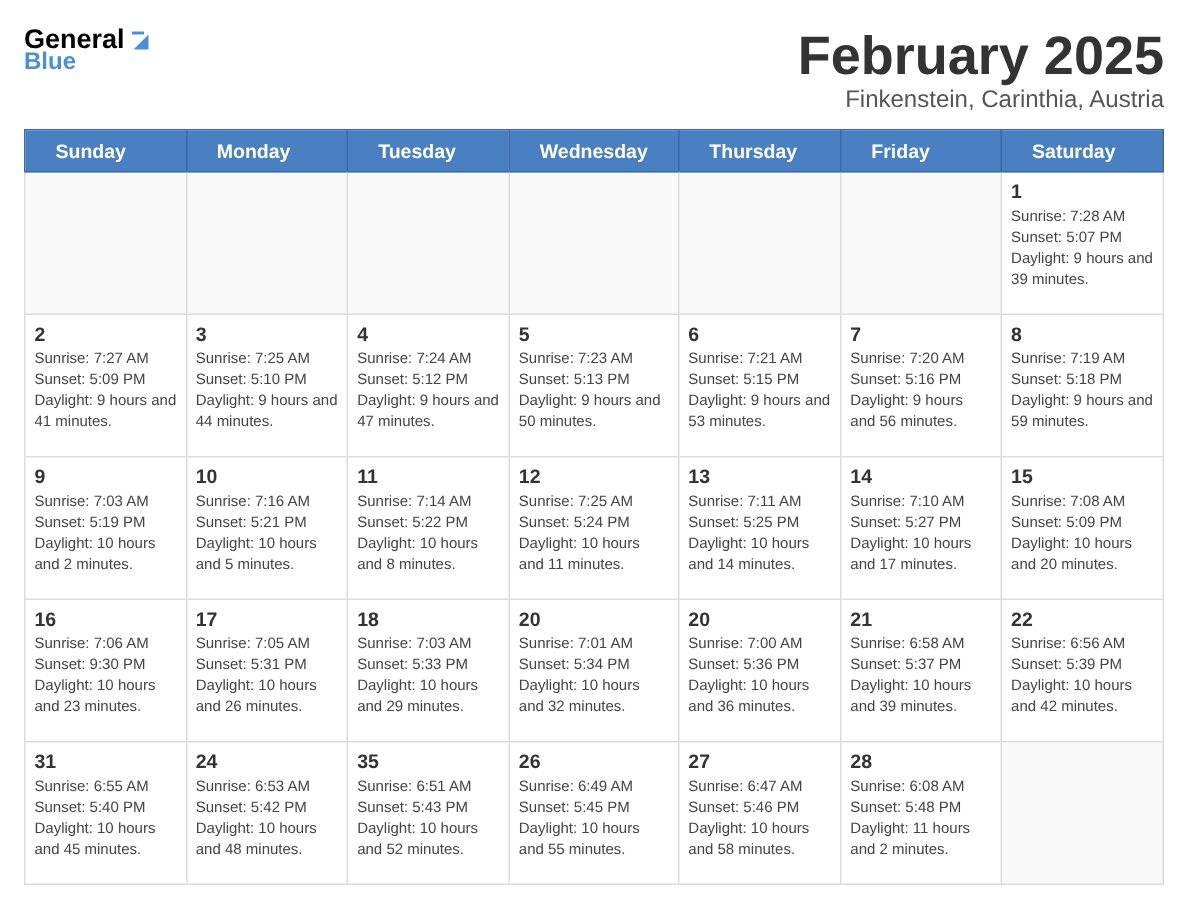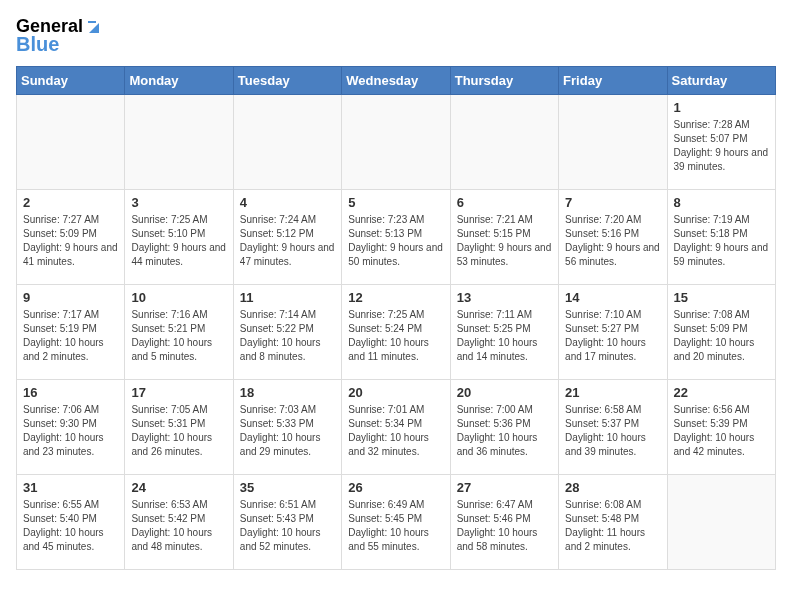--- a/index.html
+++ b/index.html
@@ -40,21 +40,21 @@
     .calendar {
       width: 100%;
       border-collapse: collapse;
       border: 1px solid #ccc;
     }
     .calendar th {
       background: #4a7fc1;
       color: #fff;
       font-size: 13px;
       font-weight: bold;
-      padding: 6px 4px;
+      padding: 6px 20px;
       text-align: left;
       border: 1px solid #3a6aaa;
     }
     .calendar td {
       width: calc(100% / 7);
       vertical-align: top;
       padding: 5px 6px;
       font-size: 10.5px;
       color: #333;
       border: 1px solid #ddd;
@@ -86,21 +86,25 @@
 
 <div class="header-area">
   <div class="logo">
     <div class="logo-line">
       <span style="font-size:18px;font-weight:bold;color:#000000;">General</span>
       <svg width="18" height="18" viewBox="0 0 18 18" style="margin-left:2px;margin-top:-2px;">
         <polygon points="4,16 14,16 14,6" fill="#4a90d9"></polygon>
         <rect x="3" y="4" width="8" height="2" fill="#4a90d9"></rect>
       </svg>
     </div>
-    <span style="font-size:20px;font-weight:bold;color:#4a90d9;margin-top:-4px;">Blue</span>
+    <span style="font-size:16px;font-weight:bold;color:#4a90d9;margin-top:-4px;">Blue</span>
+  </div>
+  <div class="title-area">
+    <div class="main-title">February 2025</div>
+    <div class="subtitle">Finkenstein, Carinthia, Austria</div>
   </div>
 </div>
 
 <table class="calendar">
   <thead>
     <tr id="header-row">
         <th>Sunday</th>
         <th>Monday</th>
         <th>Tuesday</th>
         <th>Wednesday</th>
@@ -164,21 +168,21 @@
         <td>
           <span class="day-number">8</span>
           <div class="day-info">Sunrise: 7:19 AM
 Sunset: 5:18 PM
 Daylight: 9 hours and 59 minutes.</div>
         </td>
       </tr>
       <tr class="week-row">
         <td>
           <span class="day-number">9</span>
-          <div class="day-info">Sunrise: 7:17 AM
+          <div class="day-info">Sunrise: 7:03 AM
 Sunset: 5:19 PM
 Daylight: 10 hours and 2 minutes.</div>
         </td>
         <td>
           <span class="day-number">10</span>
           <div class="day-info">Sunrise: 7:16 AM
 Sunset: 5:21 PM
 Daylight: 10 hours and 5 minutes.</div>
         </td>
         <td>

